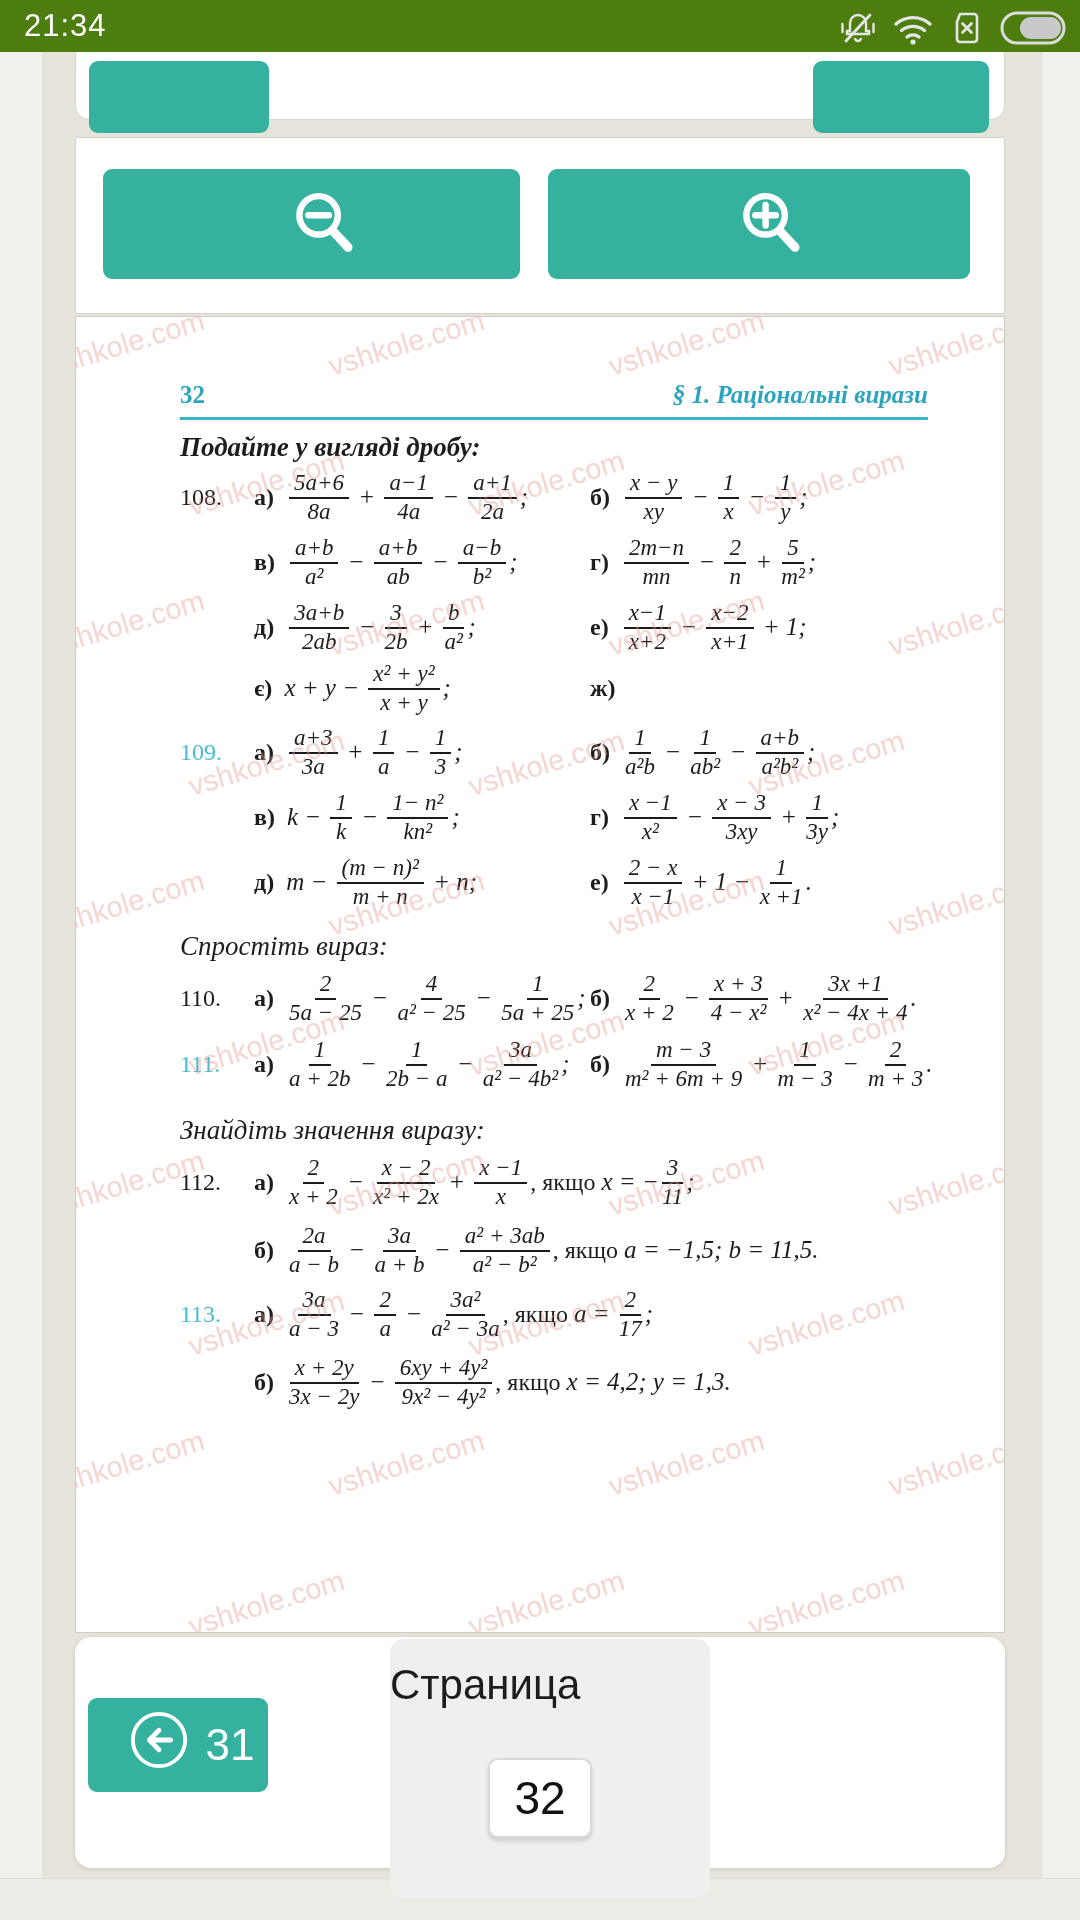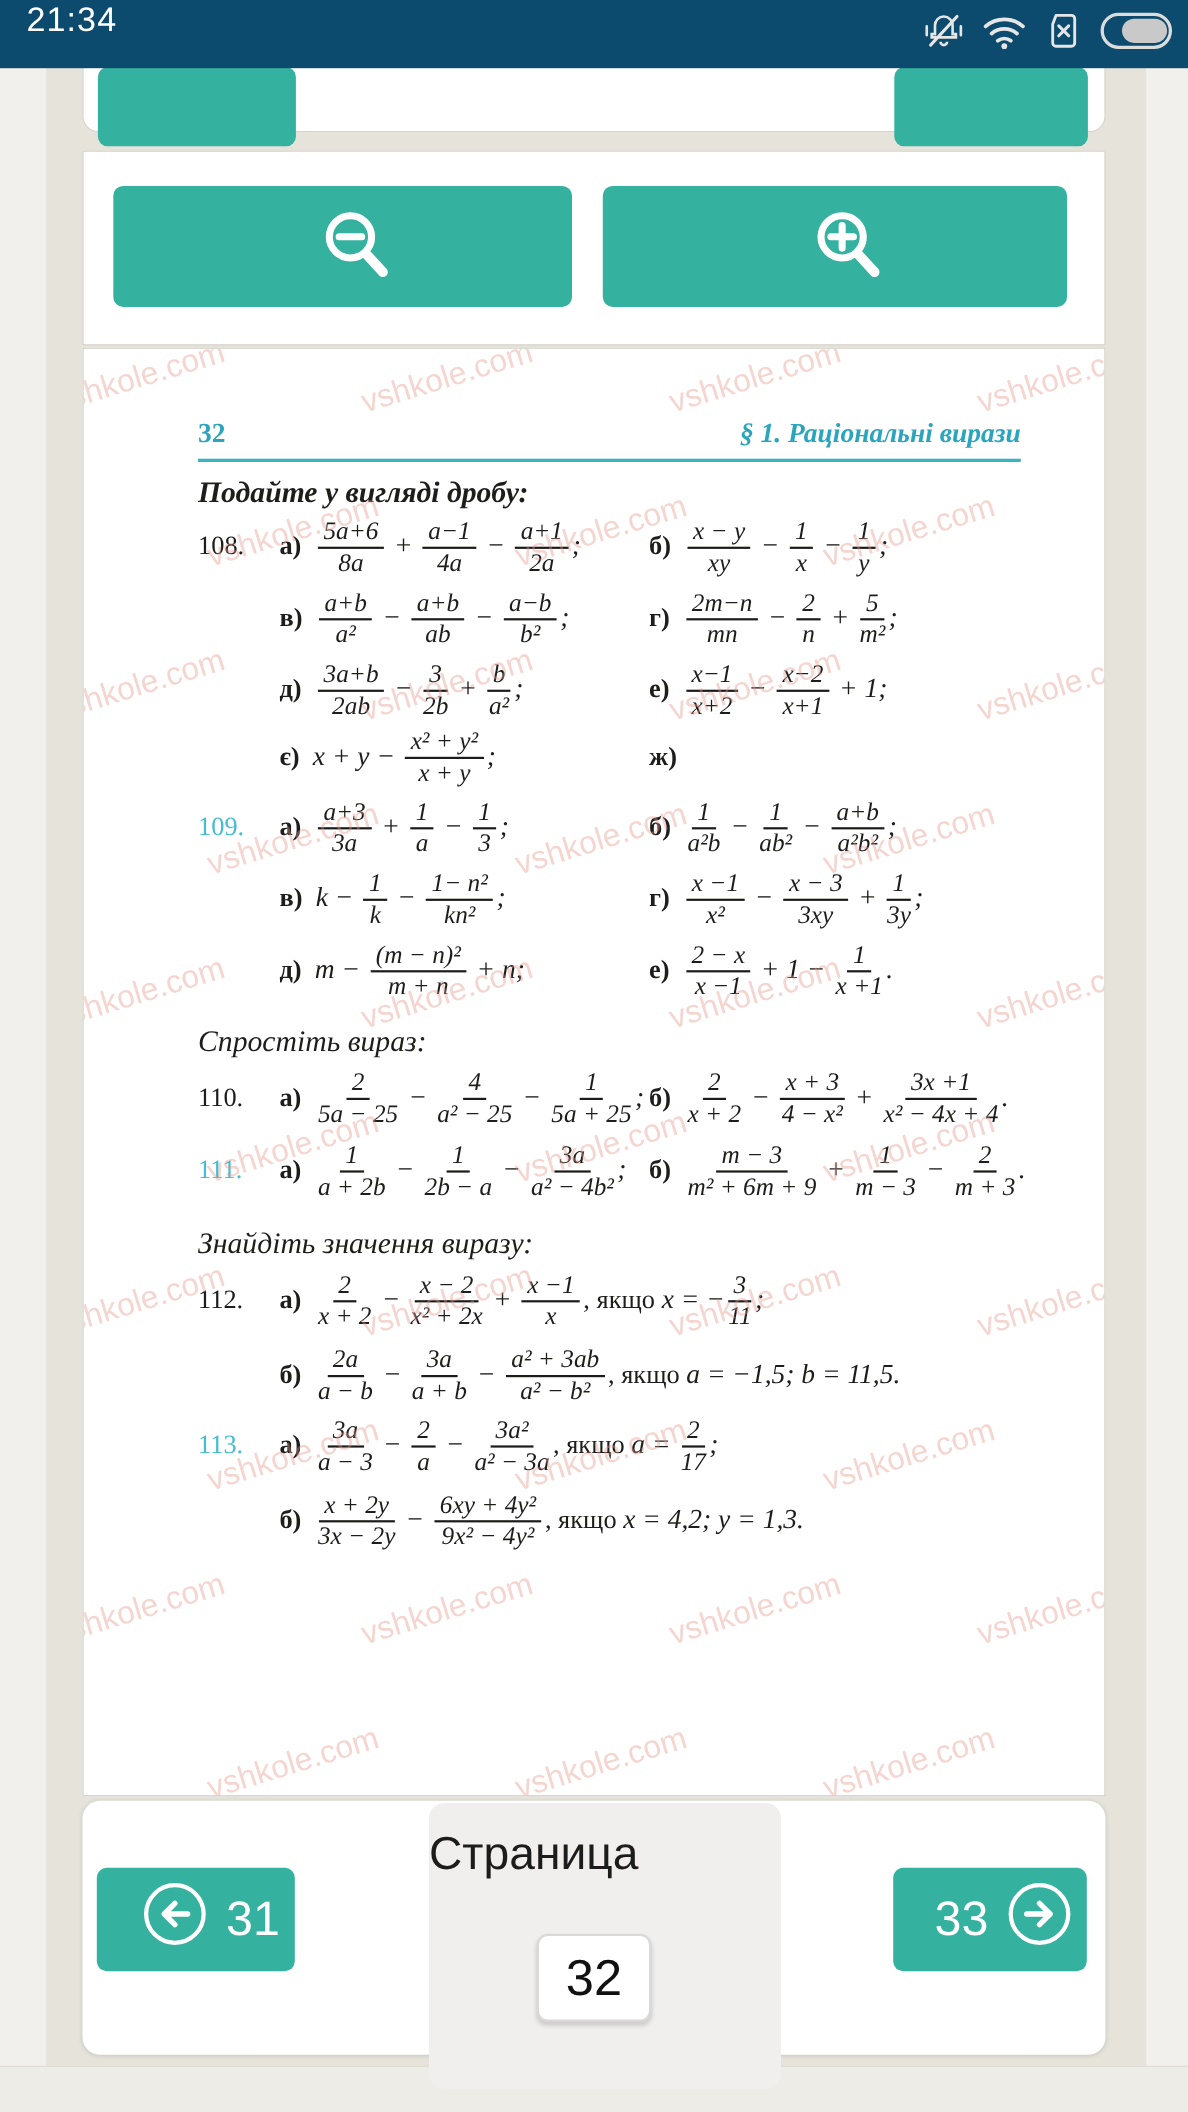--- a/index.html
+++ b/index.html
@@ -3,22 +3,22 @@
 <meta charset="utf-8">
 <style>
   html,body{margin:0;padding:0;}
   body{
     width:1080px;height:1920px;position:relative;overflow:hidden;
     background:#f1f0ec;font-family:"Liberation Sans",sans-serif;
     -webkit-font-smoothing:antialiased;
   }
   .col-bg{position:absolute;left:42px;top:0;width:1000px;height:1920px;background:#e5e3da;}
   
-  .statusbar{position:absolute;left:0;top:0;width:1080px;height:62px;background:#0c4a6e;z-index:50;
-    display:flex;align-items:flex-start;}
+  .statusbar{position:absolute;left:0;top:0;width:1080px;height:52px;background:#4d7c0f;z-index:50;
+    display:flex;align-items:center;}
   .sb-time{color:#fff;font-size:31px;font-weight:500;margin-left:24px;letter-spacing:1px;}
   .sb-icons{position:absolute;right:14px;top:0;height:56px;display:flex;align-items:center;gap:14px;}
   .sb-icons svg{display:block;}
   
   .card{position:absolute;left:75px;width:930px;background:#fff;border:1px solid #d5d3cb;box-sizing:border-box;}
   .card-topnav{top:-130px;height:250px;border-radius:14px;z-index:5;}
   .card-zoom{top:137px;height:177px;border-radius:2px;z-index:5;}
   .card-page{top:316px;height:1317px;border-color:#cfcdc5;z-index:5;overflow:hidden;}
   .card-nav{top:1637px;height:231px;border:none;border-radius:16px;box-shadow:0 1px 4px rgba(0,0,0,0.12);z-index:5;}
   .footer-band{position:absolute;left:0;top:1878px;width:1080px;height:42px;background:#eeece7;border-top:1px solid #dedcd5;z-index:4;}
@@ -283,29 +283,20 @@
         <circle cx="32" cy="32" r="27" stroke="#fff" stroke-width="4"></circle>
         <path d="M44 32 H22 M22 32 l10,-10 M22 32 l10,10" stroke="#fff" stroke-width="5" stroke-linecap="round" stroke-linejoin="round"></path>
       </svg>
     </span>
     <span>31</span>
   </button>
   <div class="pager-panel panel-bottom">
     <span class="pager-label">Страница</span>
   </div>
   <input class="page-input input-bottom" value="32" style="">
-  <button class="teal-btn nav-btn-next">
-    <span>33</span>
-    <span class="icon-circle">
-      <svg width="62" height="62" viewBox="0 0 64 64" fill="none">
-        <circle cx="32" cy="32" r="27" stroke="#fff" stroke-width="4"></circle>
-        <path d="M20 32 H42 M42 32 l-10,-10 M42 32 l-10,10" stroke="#fff" stroke-width="5" stroke-linecap="round" stroke-linejoin="round"></path>
-      </svg>
-    </span>
-  </button>
 </div>
 
 <div class="footer-band"></div>
 
 <div class="statusbar">
   <span class="sb-time">21:34</span>
   <div class="sb-icons">
     <span>
       <svg width="40" height="40" viewBox="0 0 40 40" fill="none">
         <path d="M20 7 a8 8 0 0 1 8 8 v8 h3 v3 H9 v-3 h3 v-8 a8 8 0 0 1 8 -8 z" stroke="#e6e6e6" stroke-width="2.4"></path>

